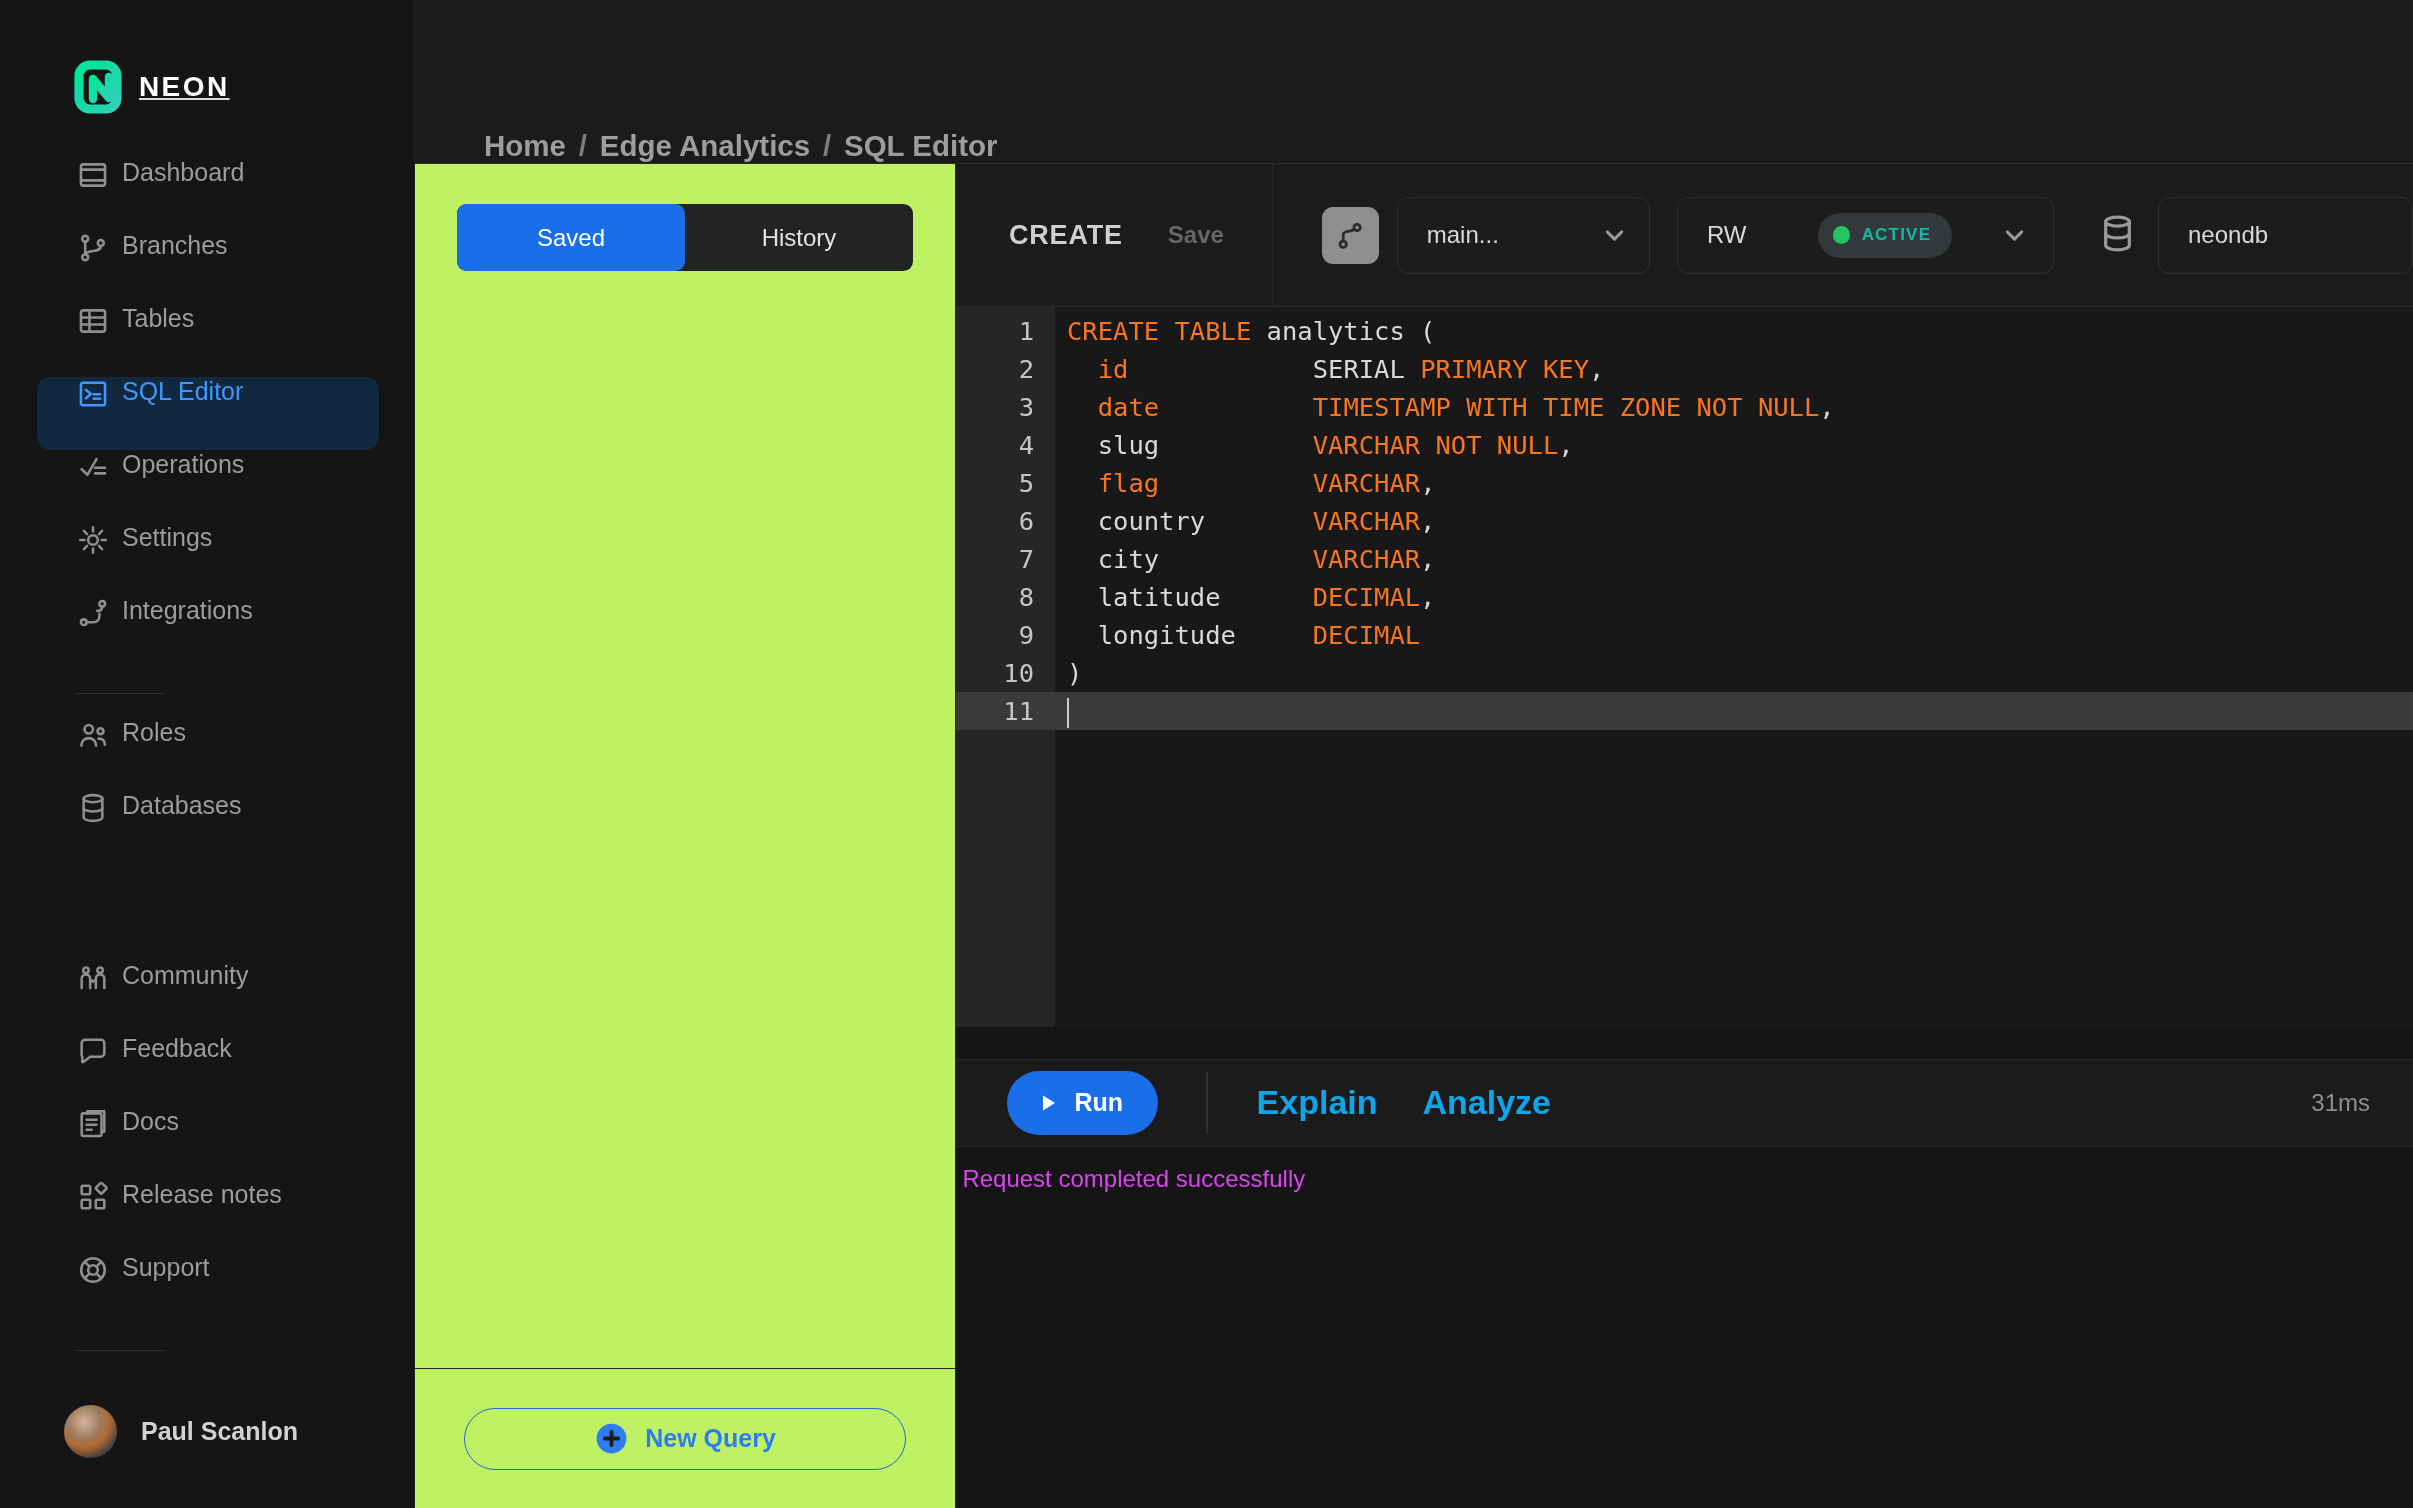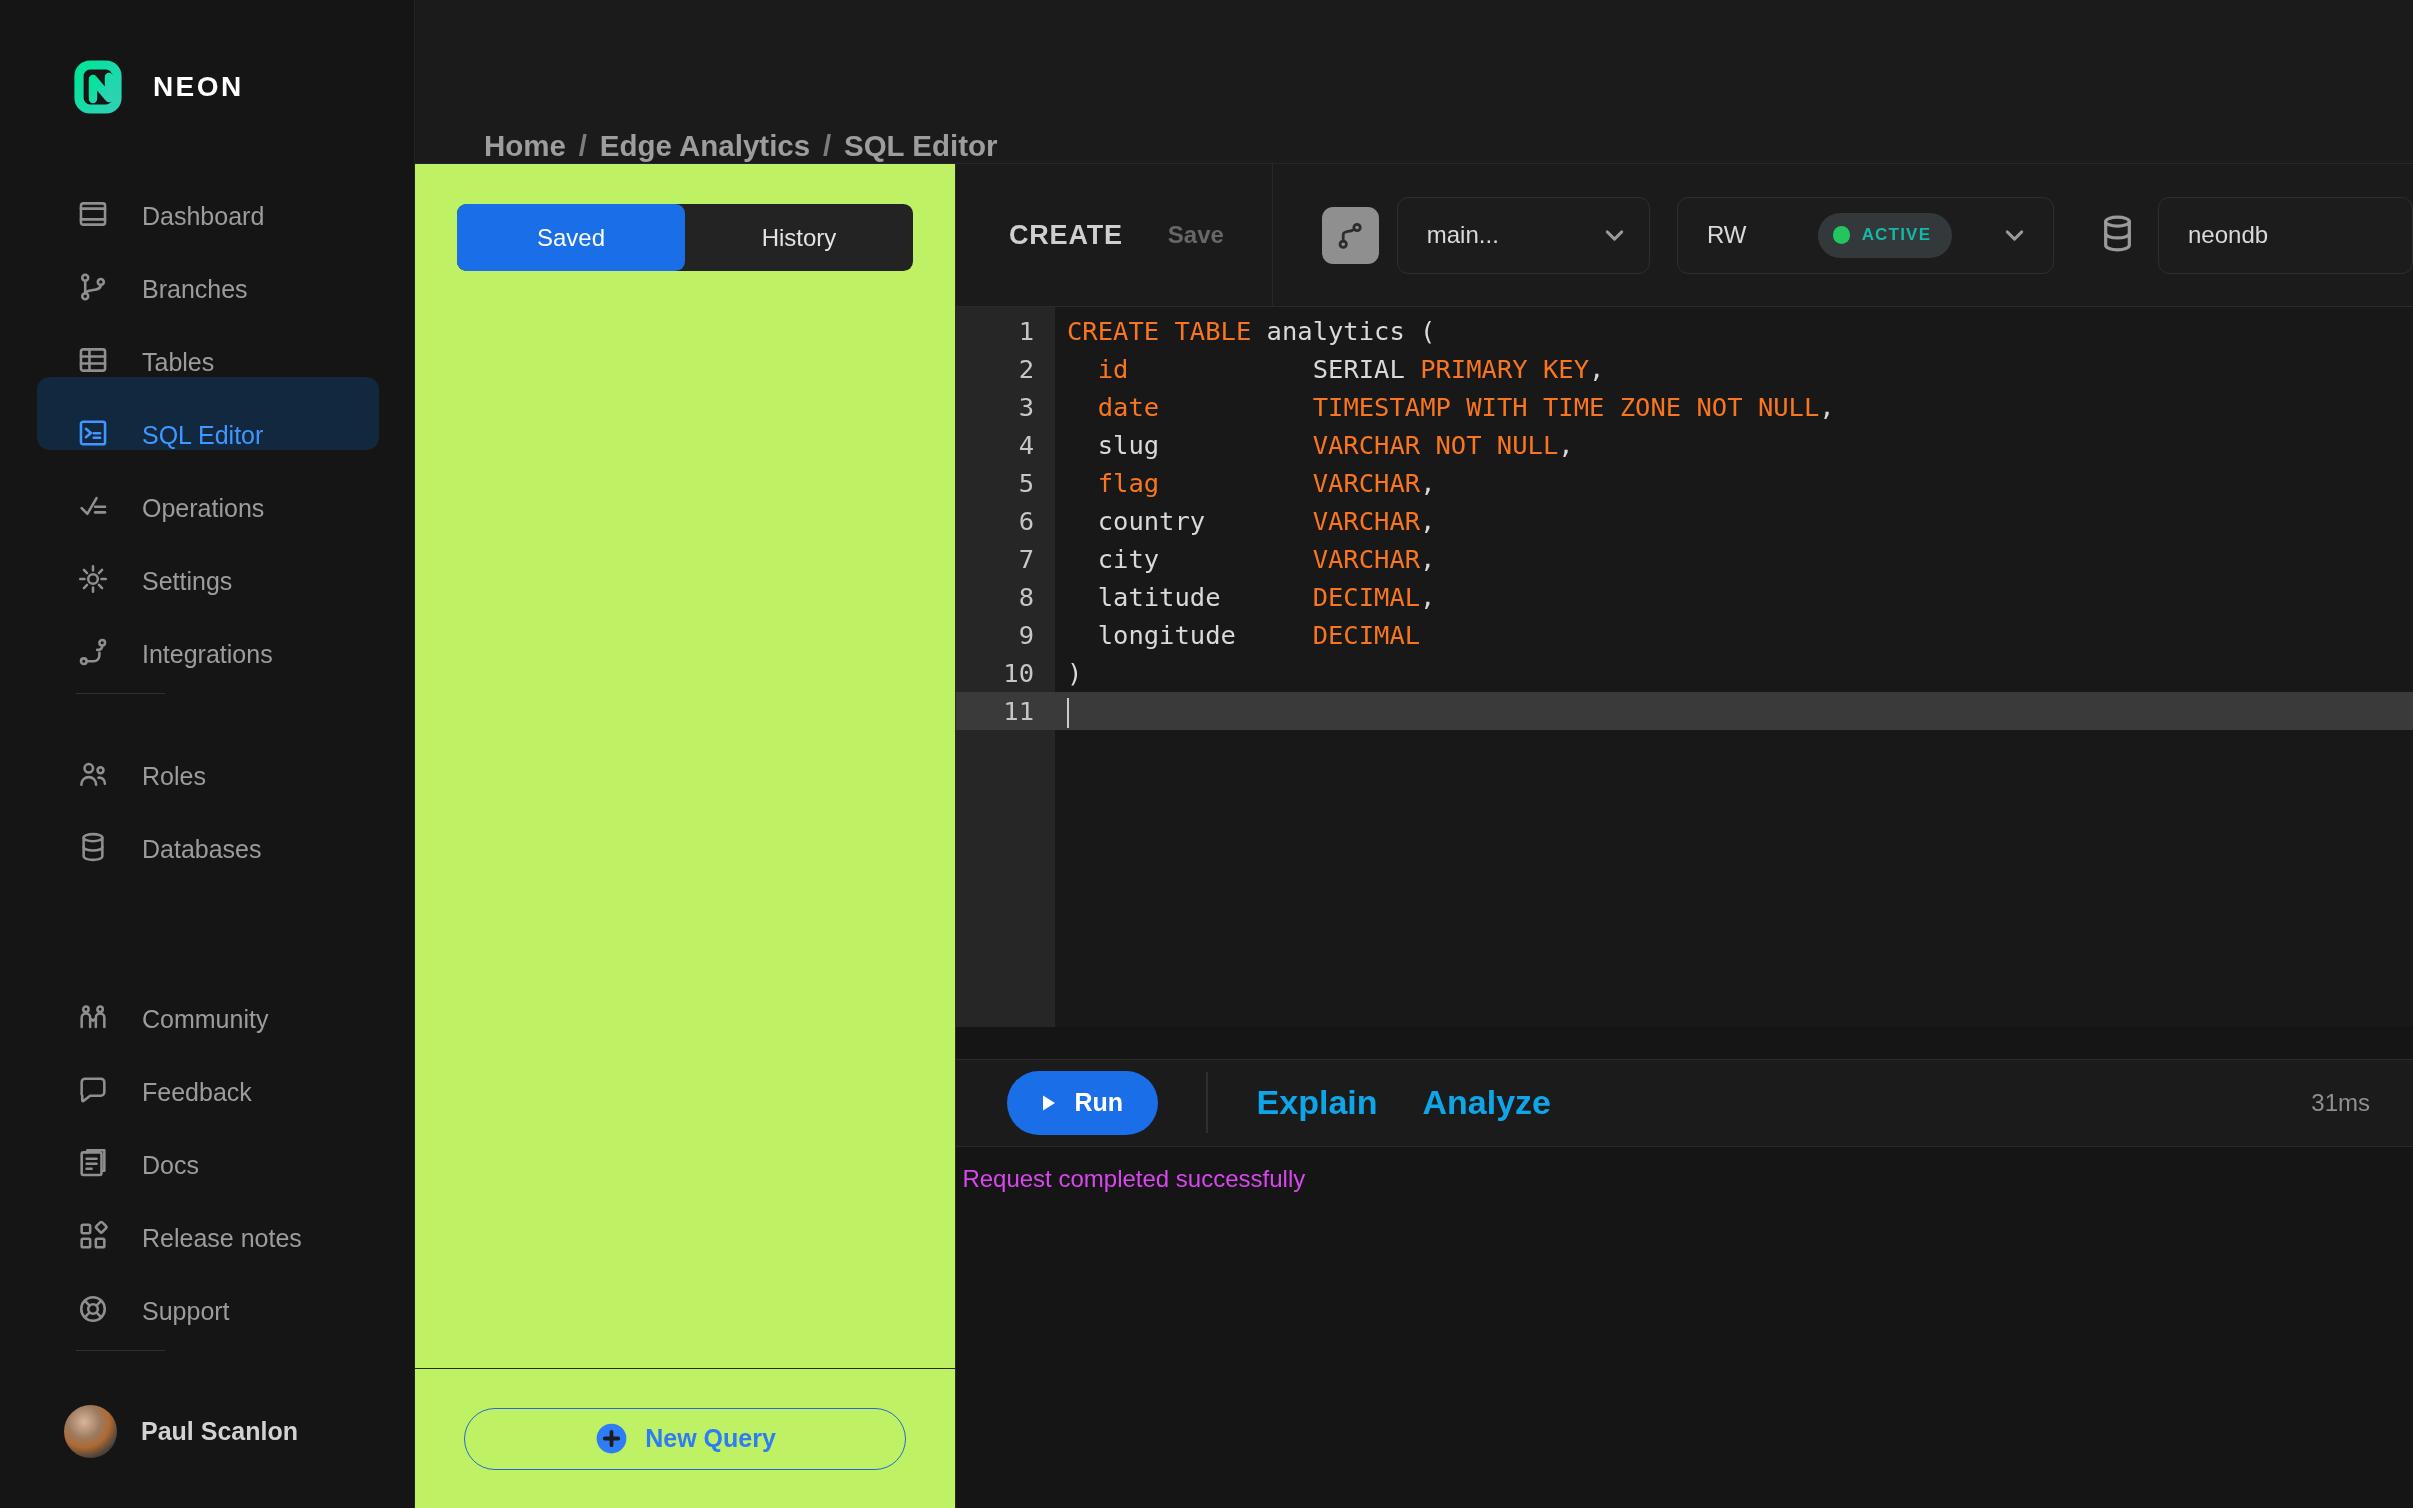--- a/index.html
+++ b/index.html
@@ -8,28 +8,28 @@
   #app{
     position:relative; width:2413px; height:1508px; overflow:hidden;
     background:#161616; color:#d9d9d9; display:flex;
   }
   
   .sidebar{
     width:415px; flex:0 0 415px; height:100%; background:#151515;
     border-right:1.6px solid #232323; display:flex; flex-direction:column;
     padding:0 0 37px 0;
   }
-  .logo-row{ display:flex; align-items:center; gap:24px; padding:59px 0 0 73px; }
+  .logo-row{ display:flex; align-items:center; gap:10px; padding:59px 0 0 73px;text-decoration:underline; }
   .logo-mark{ width:56px; height:56px; display:block; }
   .logo-text{ font-size:28px; font-weight:800; color:#ffffff; letter-spacing:2.4px; }
   .nav{ list-style:none; margin-top:43px; }
   .nav.nav-secondary{ margin-top:0; }
   .nav.nav-bottom{ margin-top:0; }
   .nav li{
-    height:73px; display:flex; align-items:flex-end; gap:32px;
+    height:73px; display:flex; align-items:flex-start; gap:12px;
     margin:0 35px 0 37px; padding-left:39px; border-radius:12.8px;
     color:#9c9c9c; font-size:25px; cursor:pointer;
   }
   .nav li .nav-ico{ width:34px; height:34px; color:#8f8f8f; display:flex; align-items:center; justify-content:center; }
   .nav li .nav-ico svg{ width:34px; height:34px; }
   .nav li.active{ background:#12283f; color:#3f97ff; font-weight:500; }
   .nav li.active .nav-ico{ color:#3f97ff; }
   .side-divider{ border:none; border-top:1.6px solid #303030; width:89px; margin:24px 0 24px 76px; }
   .spacer{ flex:1 1 auto; }
   .user-row{ display:flex; align-items:center; gap:24px; padding:16px 0 0 64px; height:96px; }

